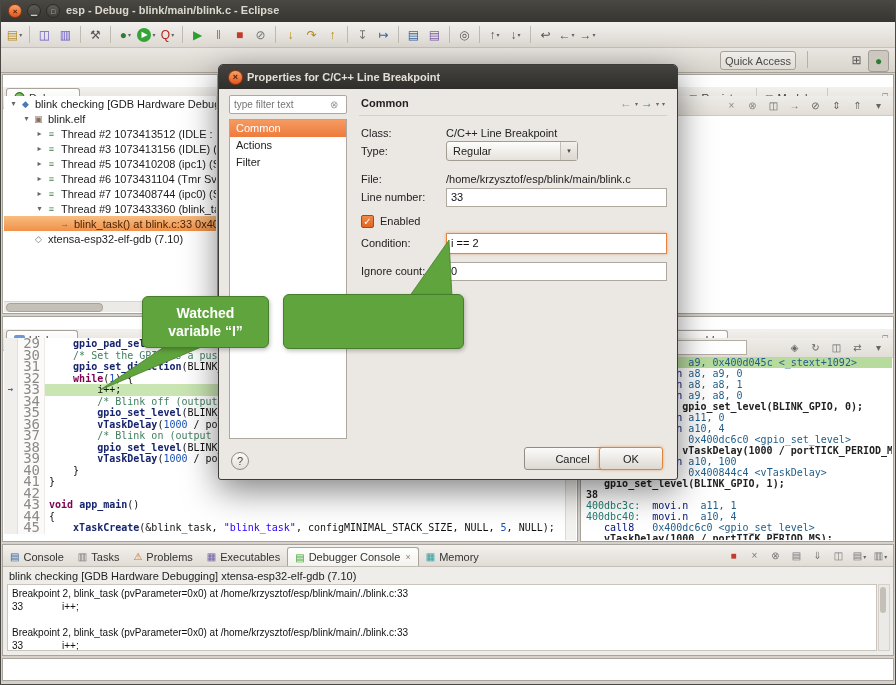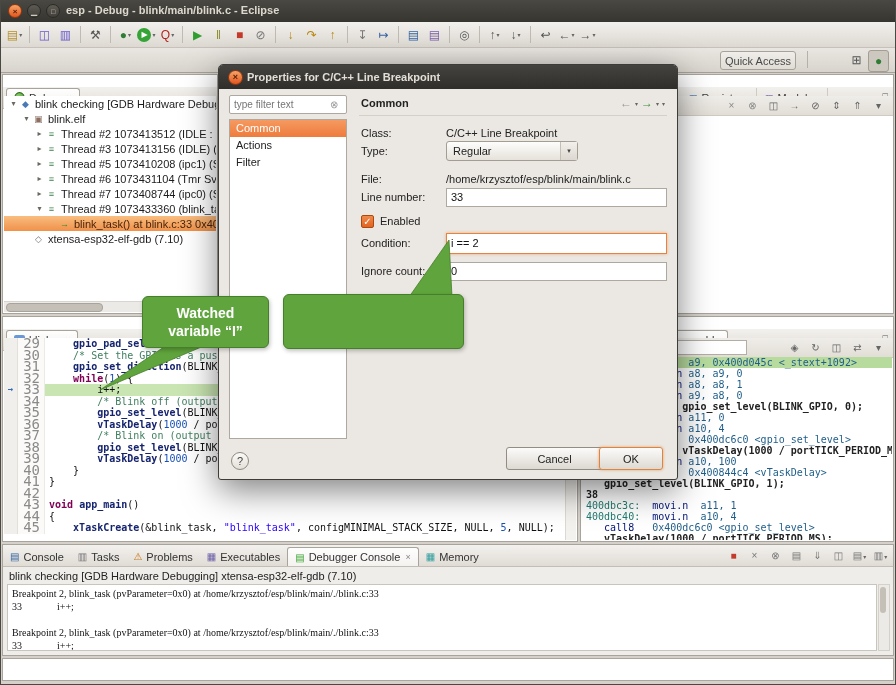--- a/index.html
+++ b/index.html
@@ -81,21 +81,21 @@
   #bottom-panel{left:2px;top:544px;width:892px;height:112px;background:#efedea;}
   #btabs{display:flex;align-items:flex-end;height:20px;}
   .btab{display:flex;align-items:center;padding:0 7px;font-size:11px;color:#333;height:19px;box-sizing:border-box;}
   .btab.active{background:linear-gradient(#fefefe,#f4f2ee);border:1px solid #a8a39b;border-bottom:none;border-radius:3px 3px 0 0;}
   .bticon{margin-right:4px;font-size:10px;}
   .btclose{margin-left:5px;color:#888;font-size:9px;}
   #bottom-tabrow{position:absolute;left:0;top:0;right:0;height:21px;background:linear-gradient(#f3f1ee,#e0dcd5);border-bottom:1px solid #c2bdb5;display:flex;align-items:flex-end;}
   #con-icons{display:flex;margin-left:auto;align-items:center;height:20px;padding-right:2px;}
   #con-icons .ticn{font-size:10px;height:16px;}
   #console-header{position:absolute;left:6px;top:25px;font-size:11px;color:#222;}
-  #console-box{position:absolute;left:4px;top:39px;right:16px;bottom:4px;background:#fff;border:1px solid #c9c4bc;overflow:hidden;padding:2px 4px;font-family:Liberation Serif, serif;font-size:10px;line-height:13px;color:#111;white-space:pre;}
+  #console-box{position:absolute;left:4px;top:39px;right:16px;bottom:4px;background:#fff;border:1px solid #c9c4bc;overflow:hidden;padding:2px 4px;font-family:Liberation Sans, sans-serif;font-size:10px;line-height:13px;color:#111;white-space:pre;}
   #con-scroll{position:absolute;right:3px;top:39px;width:10px;bottom:4px;background:#eceae6;border:1px solid #d5d1ca;}
   #con-thumb{position:absolute;left:1px;top:2px;width:6px;height:40%;background:#c4bfb7;border-radius:3px;}
   #bottom-strip{position:absolute;left:2px;top:658px;width:892px;height:23px;background:#fff;border:1px solid #aaa59d;box-sizing:border-box;}
   
   #dialog{position:absolute;left:218px;top:64px;width:460px;height:416px;background:#ebe8e3;border:1px solid #3e3c38;border-radius:5px 5px 3px 3px;box-shadow:0 10px 34px rgba(0,0,0,.5);z-index:10;box-sizing:border-box;}
   #dlg-titlebar{height:24px;background:linear-gradient(#454340,#2f2e2a);border-radius:4px 4px 0 0;display:flex;align-items:center;}
   #dlg-close{width:15px;height:15px;margin-left:9px;border-radius:50%;background:linear-gradient(#f7a468,#e2571f);border:1px solid #96380f;color:#55200a;font-size:9px;line-height:13px;text-align:center;font-weight:bold;box-sizing:border-box;}
   #dlg-title-text{margin-left:4px;font-size:11px;font-weight:bold;color:#e2ded6;}
   #dlg-filter{position:absolute;left:10px;top:30px;width:118px;height:19px;background:#fff;border:1px solid #aea89f;border-radius:2px;display:flex;align-items:center;box-sizing:border-box;}
   #dlg-filter input{border:none;outline:none;width:92px;font-size:10px;padding:0 4px;color:#555;font-family:inherit;}
@@ -112,21 +112,21 @@
   .frow{position:absolute;left:2px;right:0;height:20px;display:flex;align-items:center;}
   .flabel{width:85px;font-size:11px;color:#222;flex:none;}
   .fvalue{font-size:11px;color:#222;}
   .finput{width:220px;height:17px;border:1px solid #aea89f;background:#fff;font-size:11px;padding:0 4px;font-family:inherit;color:#111;box-sizing:content-box;}
   #cond-input{border:1px solid #e8833f;box-shadow:0 0 3px rgba(232,131,63,.6);height:19px;}
   #type-dd{width:132px;height:20px;border:1px solid #a39d94;border-radius:3px;background:linear-gradient(#fdfdfc,#e6e2db);display:flex;align-items:center;font-size:11px;padding-left:6px;box-sizing:border-box;color:#222;}
   #type-dd .arrow{margin-left:auto;width:16px;height:100%;border-left:1px solid #c4bfb6;display:flex;align-items:center;justify-content:center;font-size:7px;color:#444;background:linear-gradient(#f2f0ec,#ddd8d0);}
   #enabled-cb{width:13px;height:13px;background:linear-gradient(#f08a4a,#e2641f);border:1px solid #aa4a12;border-radius:2px;color:#fff;font-size:10px;line-height:12px;text-align:center;margin-right:6px;box-sizing:border-box;}
   #dlg-help{position:absolute;left:12px;bottom:9px;width:18px;height:18px;border:1px solid #8f8a81;border-radius:50%;text-align:center;line-height:16px;font-size:11px;color:#444;background:linear-gradient(#fbfaf8,#e4e0d9);box-sizing:border-box;}
   .dbtn{position:absolute;bottom:9px;height:23px;background:linear-gradient(#fcfbfa,#ddd9d2);border:1px solid #938c82;border-radius:3px;font-size:11px;color:#222;display:flex;align-items:center;justify-content:center;box-sizing:border-box;}
-  #btn-cancel{left:287px;width:97px;}
+  #btn-cancel{left:305px;width:97px;}
   #btn-ok{left:380px;width:64px;border-color:#dd8440;box-shadow:0 0 3px rgba(221,132,64,.7);margin-top:35px;}
   
   .callout{position:absolute;z-index:30;background:#5fa43c;border:1px solid #477e2c;border-radius:6px;color:#fff;font-size:14px;font-weight:bold;text-align:center;display:flex;flex-direction:column;justify-content:center;line-height:18px;box-shadow:1px 2px 4px rgba(0,0,0,.25);}
   #callout-watched{left:142px;top:296px;width:125px;height:50px;}
   #callout-condition{left:283px;top:294px;width:179px;height:53px;}
   #arrows{position:absolute;left:0;top:0;width:896px;height:685px;z-index:29;pointer-events:none;}
 </style>
 </head>
 <body>
 

